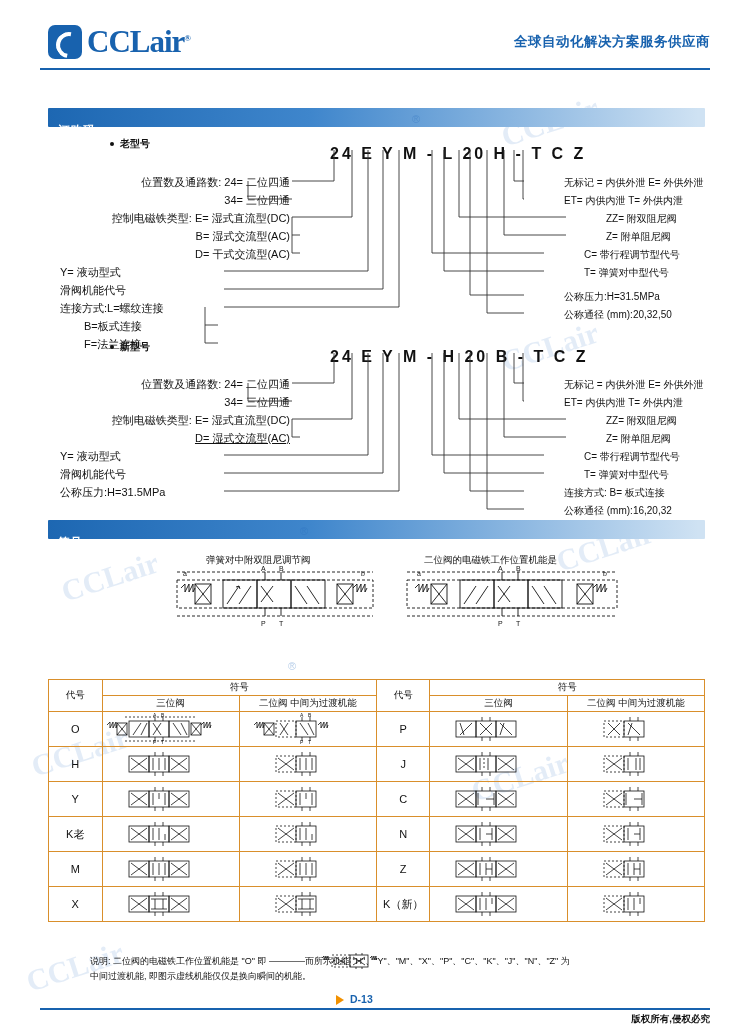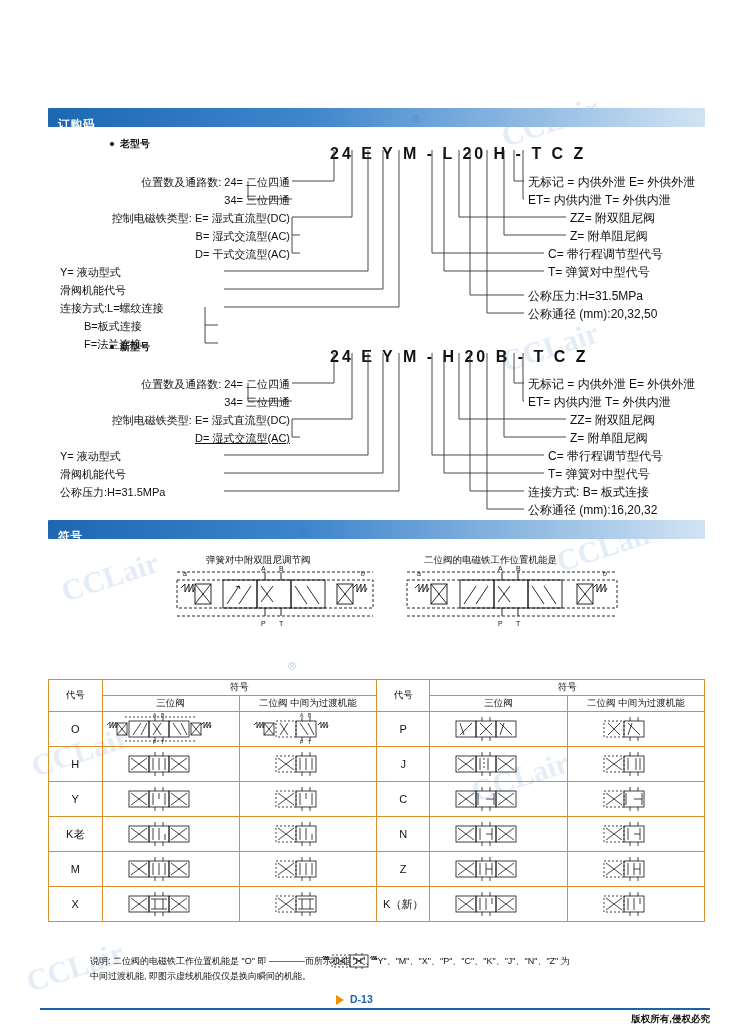--- a/index.html
+++ b/index.html
@@ -52,21 +52,21 @@
     background:#1862ae;
   }
 
   
   .bar {
     position:absolute; left:48px; width:657px; height:19px;
     background:linear-gradient(to right,#1d67b2 0%,#3f86cc 40%,#cfe2f3 99%);
     border-radius:1px;
   }
   .bar .bar-label {
-    position:absolute; left:10px; top:9px;
+    position:absolute; left:10px; top:15px;
     font-size:11.5px; color:#fff; font-weight:bold;
     letter-spacing:1px;
   }
   .dot-title {
     position:absolute; font-size:10px; font-weight:bold; color:#111;
     padding-left:10px;
   }
   .dot-title:before{
     content:""; position:absolute; left:0; top:5px;
     width:4px;height:4px;border-radius:50%;background:#111;
@@ -75,22 +75,22 @@
     position:absolute;
     font-size:16px; letter-spacing:3px; font-weight:bold;
     white-space:nowrap;
     margin-top:8px;
   }
   .lbl-left {
     position:absolute; font-size:11px; line-height:13px;
     white-space:nowrap; text-align:right;
   }
   .lbl-right {
-    position:absolute; font-size:12px; line-height:13px;
-    white-space:nowrap; text-align:left;
+    position:absolute; font-size:10px; line-height:13px;
+    white-space:nowrap; text-align:left;margin-left:36px;
   }
 
   
   .sym-title {
     position:absolute; font-size:9.5px; white-space:nowrap;
   }
 
   
   table.fn {
     position:absolute; left:48px; top:679px;
@@ -151,20 +151,28 @@
 <div class="page">
 
   <div class="wm" style="left:500px; top:105px;">CCLair</div>
   <div class="wm" style="left:500px; top:330px;">CCLair</div>
   <div class="wm" style="left:555px; top:530px;">CCLair</div>
   <div class="wm" style="left:60px; top:560px;">CCLair</div>
   <div class="wm" style="left:30px; top:735px;">CCLair</div>
   <div class="wm" style="left:25px; top:950px;">CCLair</div>
   <div class="wm" style="left:470px; top:760px;">CCLair</div>
 
+  <div class="header">
+    <div class="logo-wrap">
+      <div class="logo-badge"></div>
+      <div class="logo-text"><span>CCLair</span><span class="logo-reg">®</span></div>
+    </div>
+    <div class="header-slogan">全球自动化解决方案服务供应商</div>
+    <div class="header-rule"></div>
+  </div>
 
   <div class="bar" style="top:108px;">
     <div class="bar-label">订购码</div>
   </div>
   <div class="wm-r" style="left:412px; top:113px;">®</div>
 
   <div class="dot-title" style="left:110px; top:137px;">老型号</div>
   <div class="code-row" style="left:330px; top:137px;">24 E Y M - L 20 H - T C Z</div>
 
   <div class="lbl-left" style="left:90px;  top:176px; width:200px;">位置数及通路数: 24= 二位四通</div>

